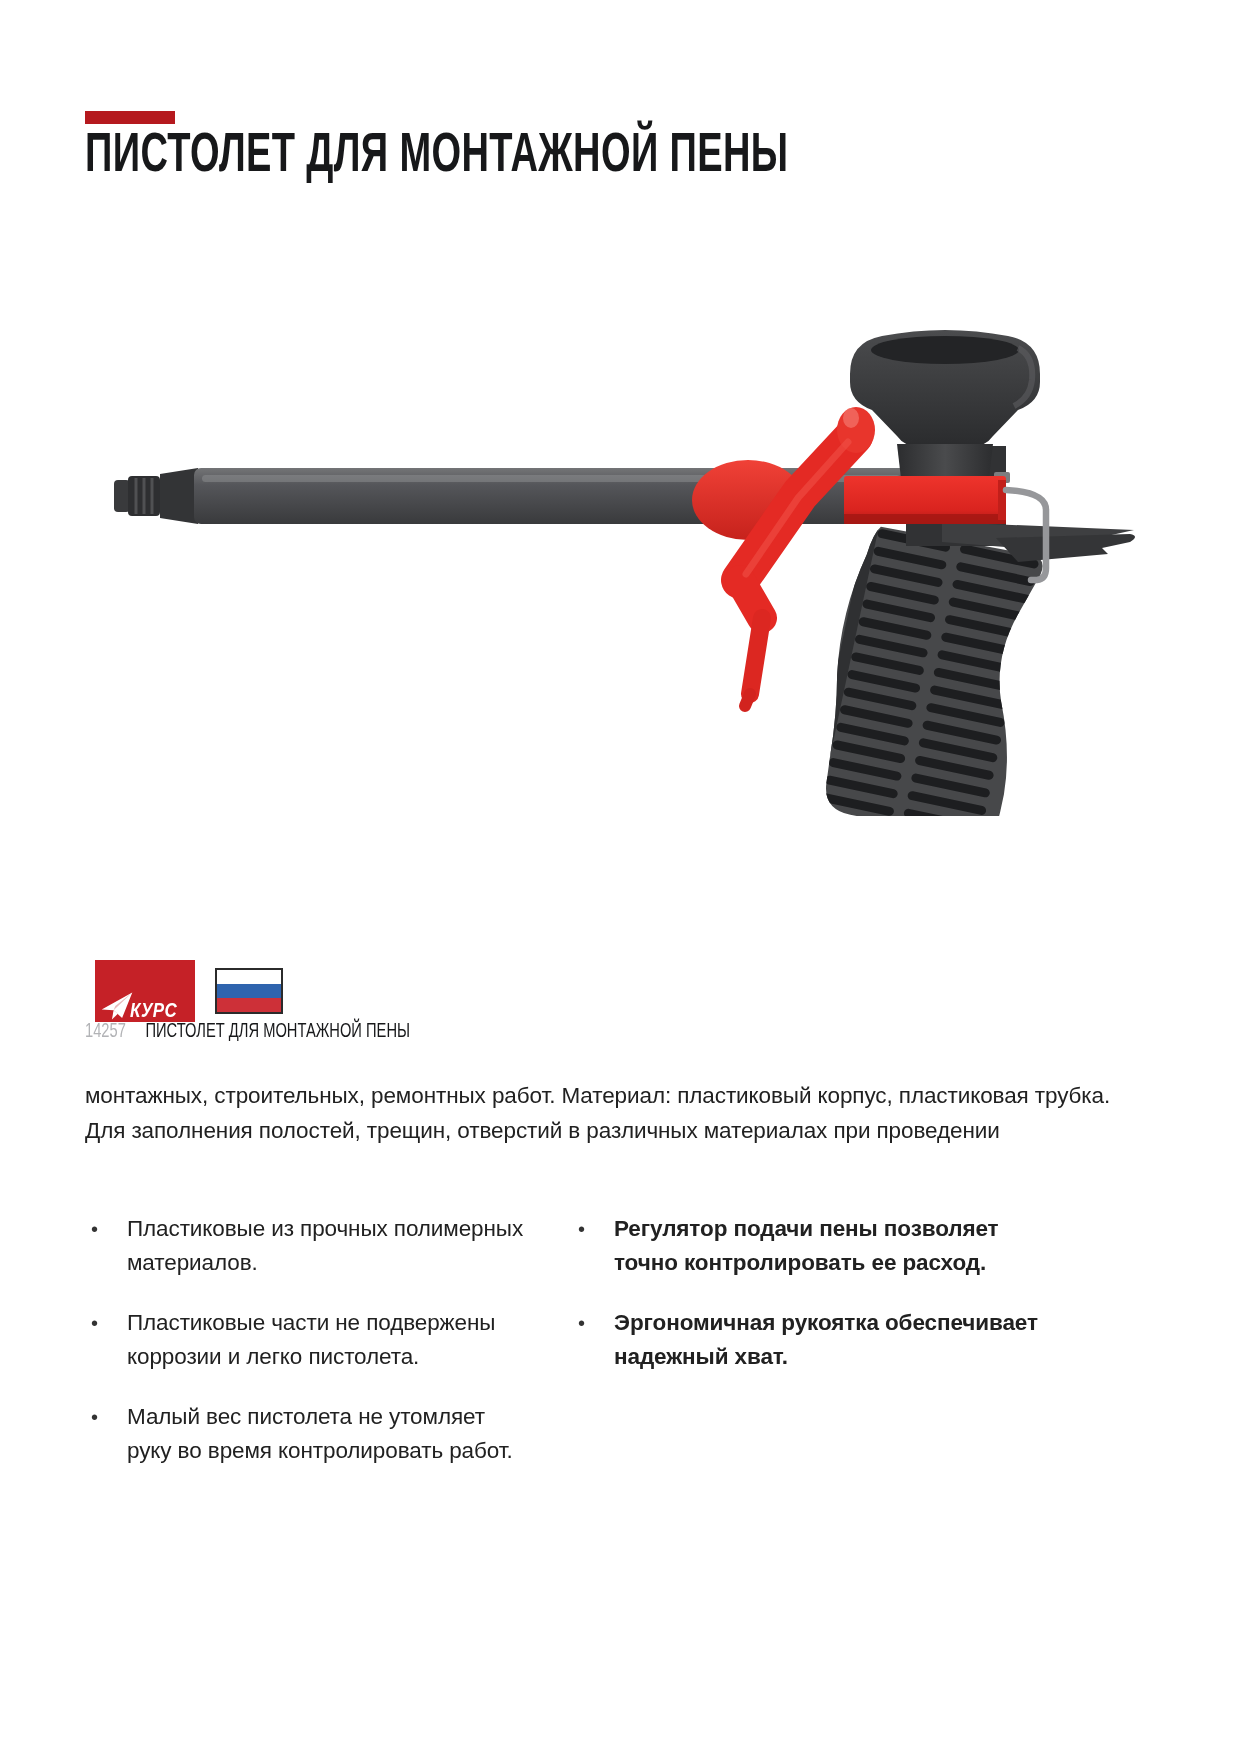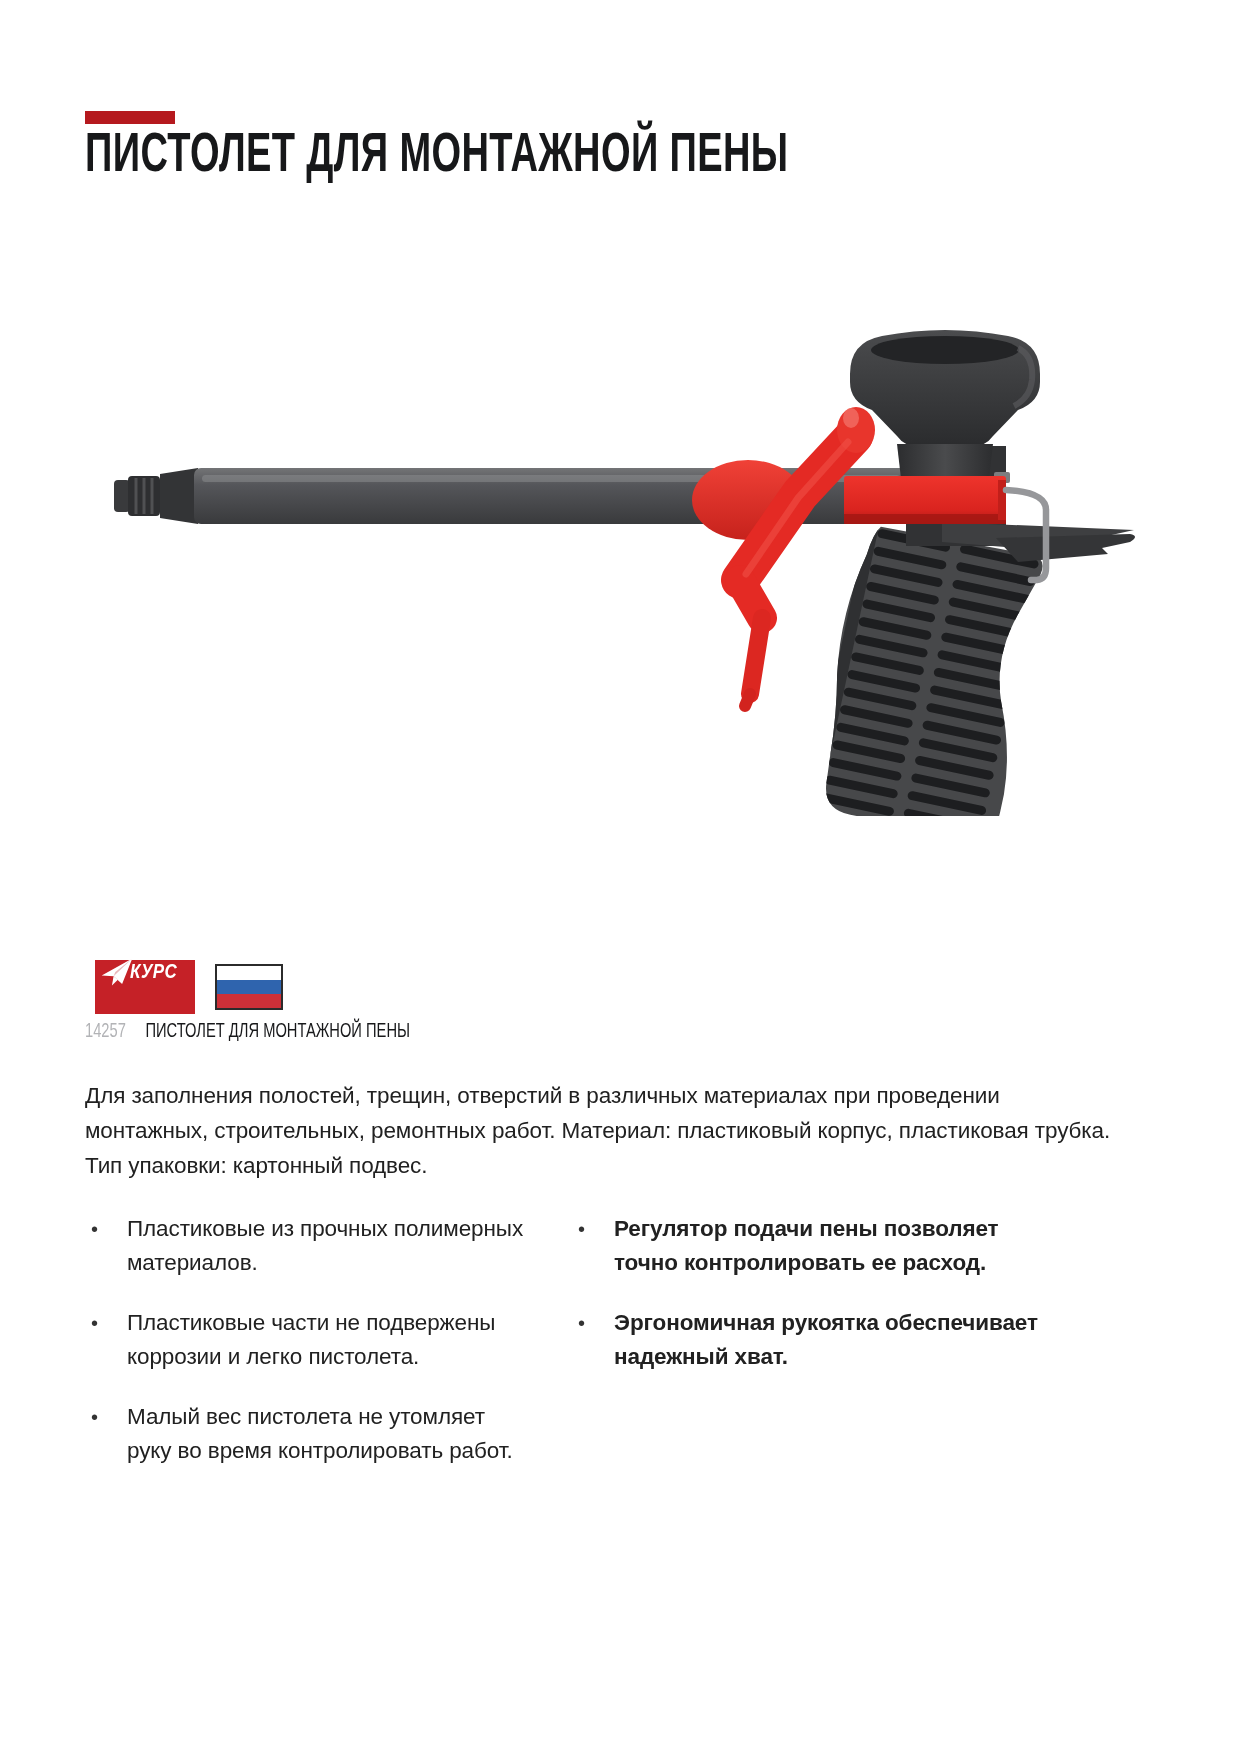--- a/index.html
+++ b/index.html
@@ -31,22 +31,22 @@
   }
   .product-figure{
     position:absolute;left:100px;top:280px;
     width:1040px;height:520px;
   }
   .brand-row{
     position:absolute;left:95px;top:944px;
     display:flex;align-items:center;gap:20px;
   }
   .brand-logo{
-    width:100px;height:54px;background:#c52127;
-    display:flex;align-items:flex-start;justify-content:center;
+    width:100px;height:62px;background:#c52127;
+    display:flex;align-items:flex-end;justify-content:center;
     gap:2px;
   }
   .brand-logo .plane{width:34px;height:32px;margin-left:-4px;margin-top:-4px;}
   .brand-logo .brand-text{
     color:#ffffff;font-weight:700;font-style:italic;
     font-size:20px;letter-spacing:0.5px;
     transform:scaleX(0.85);transform-origin:0 50%;
     margin-left:-6px;
   }
   .flag{
@@ -245,23 +245,22 @@
   </div>
 
   <div class="product-line">
     <span class="inner">
       <span class="sku">14257</span>
       <span class="product-name">ПИСТОЛЕТ ДЛЯ МОНТАЖНОЙ ПЕНЫ</span>
     </span>
   </div>
 
   <div class="description">
+    <div>монтажных, строительных, ремонтных работ. Материал: пластиковый корпус, пластиковая трубка.</div>
     <div>Для заполнения полостей, трещин, отверстий в различных материалах при проведении</div>
-    <div>монтажных, строительных, ремонтных работ. Материал: пластиковый корпус, пластиковая трубка.</div>
-    <div>Тип упаковки: картонный подвес.</div>
   </div>
 
   <div class="features">
     <div class="col col-left">
       <div class="feature">
         <span class="dot">•</span>
         <span class="txt">Пластиковые из прочных полимерных материалов.</span>
       </div>
       <div class="feature">
         <span class="dot">•</span>

